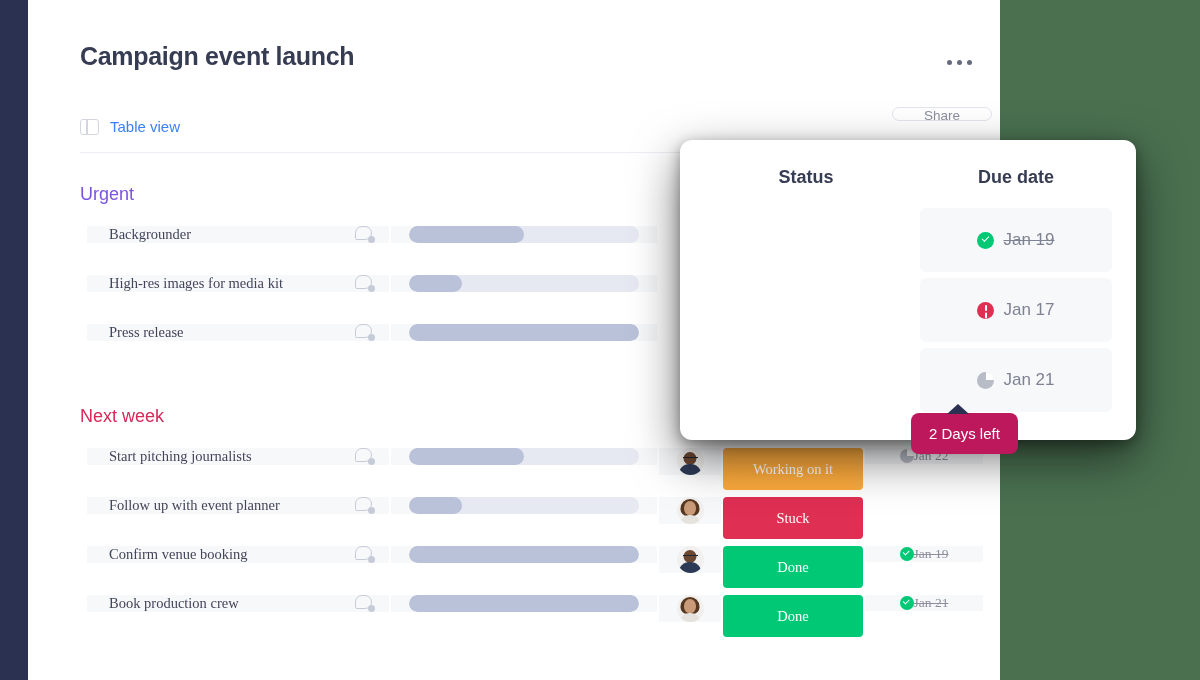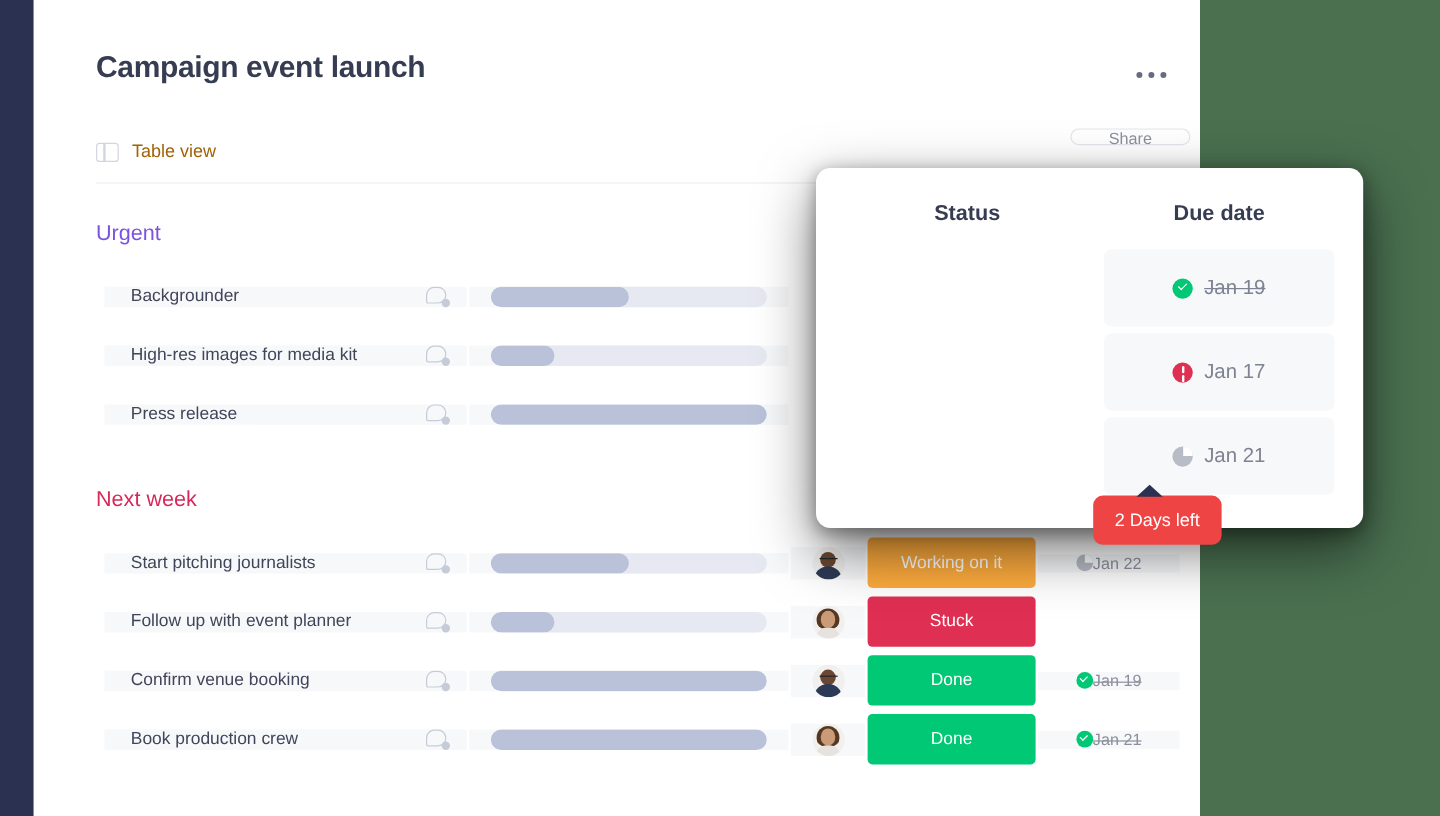--- a/index.html
+++ b/index.html
@@ -65,21 +65,21 @@
     border: 1.6px solid #d3d6e0;
     border-radius: 3px;
     position: relative;
   }
   .tv-icon::after {
     content: ""; position: absolute;
     left: 5px; top: -1px; bottom: -1px;
     width: 1.6px; background: #d3d6e0;
   }
   #viewbar-label {
-    font-size: 15px; color: #a16207;
+    font-size: 15px; color: #3b82f6;
   }
   #viewrule {
     position: absolute;
     left: 52px; top: 152px;
     width: 906px; height: 1px;
     background: #eceef3;
   }
 
   #share-btn {
     position: absolute;
@@ -101,21 +101,22 @@
     font-size: 18px;
   }
   .group-title.urgent { top: 184px; color: #7b53de; }
   .group-title.next   { top: 406px; color: #d6295a; }
 
   .row {
     position: absolute;
     left: 52px;
     height: 42px;
     display: flex;
-    align-items: center;
+    align-items: flex-start;
+    font-family: Liberation Serif, serif;
   }
 
   .bar {
     width: 5px;
     border-radius: 3px 0 0 3px;
     flex: none;
   }
   .bar.purple { background: #7b53de; }
   .bar.red    { background: #ce3055; }
 
@@ -288,21 +289,21 @@
   .pop-date .date-text { font-size: 17px; color: #7e8393; }
 
   .r0 { top: 68px; }
   .r1 { top: 138px; }
   .r2 { top: 208px; }
 
   
   #tooltip {
     position: absolute;
     left: 911px; top: 413px;
-    background: #ef4444;
+    background: #be185d;
     color: #ffffff;
     font-size: 15px;
     padding: 12px 18px;
     border-radius: 8px;
     z-index: 30;
     white-space: nowrap;
   }
   #tooltip::before {
     content: "";
     position: absolute;

